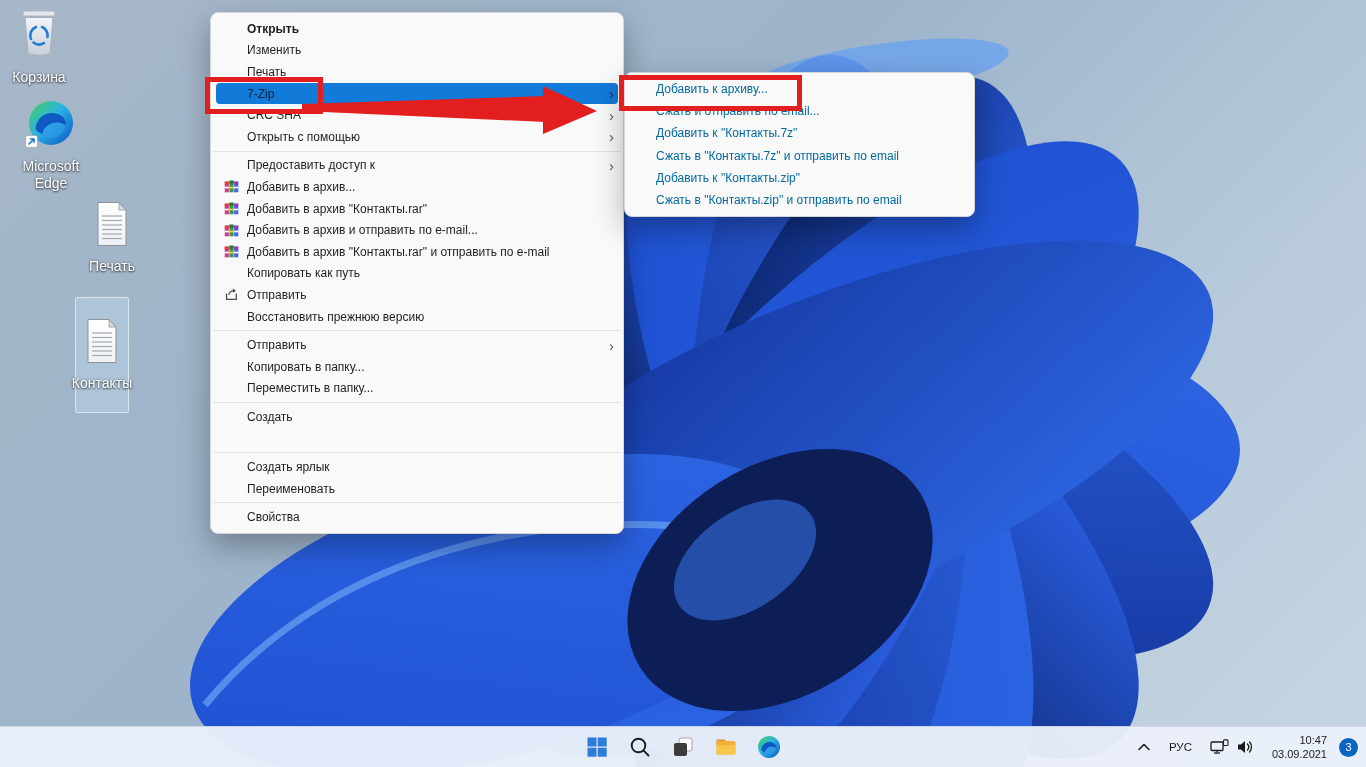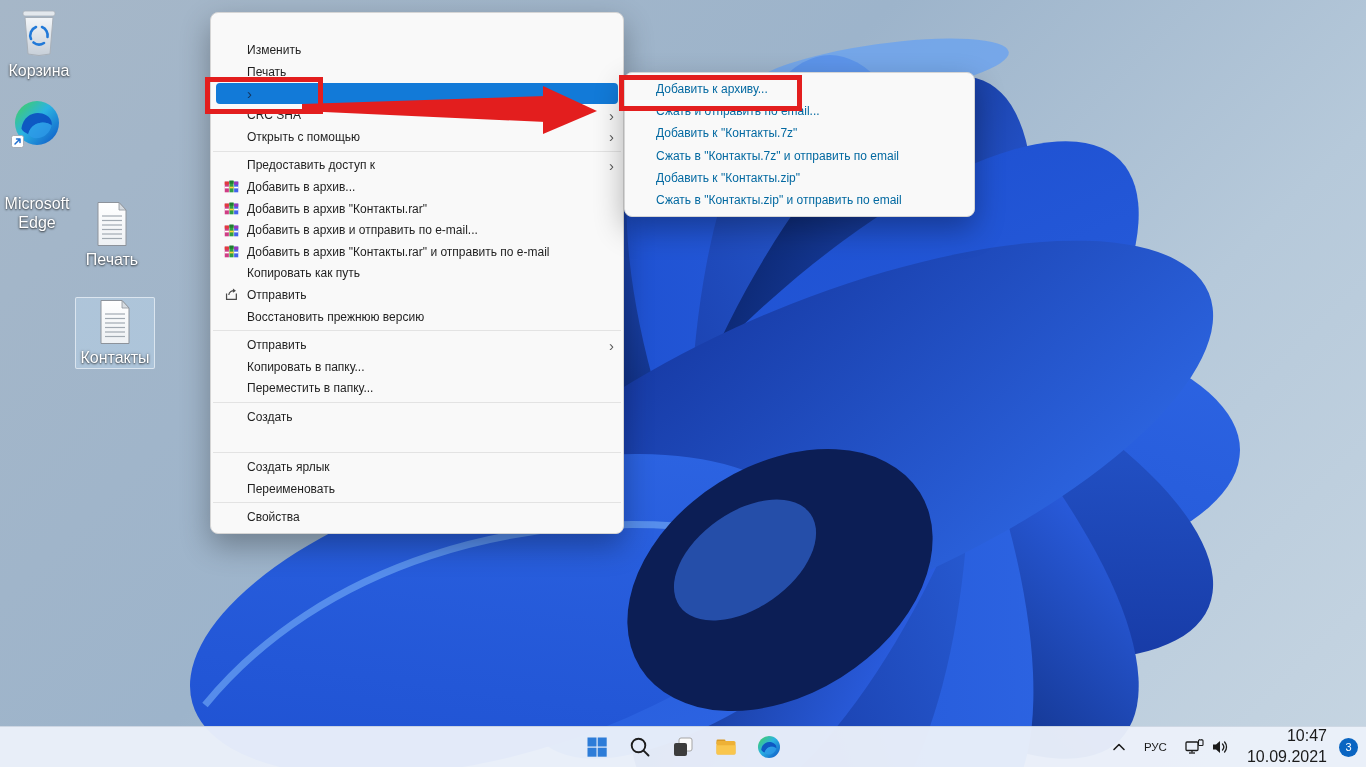--- a/index.html
+++ b/index.html
@@ -5,21 +5,21 @@
   * { box-sizing: border-box; margin: 0; padding: 0; }
   html,body { width:1366px; height:767px; overflow:hidden; }
   body { font-family:"Liberation Sans", sans-serif; position:relative;
          background: linear-gradient(135deg,#a6b7c8 0%, #9db4cb 42%, #b6c9da 70%, #c6d5e2 100%); }
 
   
   .bloom { position:absolute; inset:0; z-index:0; pointer-events:none; }
 
   
   .desk-icon { position:absolute; z-index:2; display:flex; flex-direction:column; align-items:center; cursor:default; }
-  .desk-icon .dlabel { margin-top:3px; font-size:16px; color:#fff; text-align:center;
+  .desk-icon .dlabel { margin-top:11px; font-size:14px; color:#fff; text-align:center;
                        text-shadow:0 1px 2px rgba(0,0,0,.65), 0 0 3px rgba(0,0,0,.4); line-height:1.2; }
   .desk-icon.selected { background:rgba(195,220,245,.38); border:1px solid rgba(255,255,255,.55); border-radius:2px; }
 
   
   .menu { position:absolute; left:210px; top:12px; width:414px; z-index:10;
           background:#f9f9f9; border:1px solid #d5d5d5; border-radius:8px;
           box-shadow:0 12px 30px rgba(0,0,0,.30); padding:5px 0; }
   .menu-item { display:flex; align-items:center; height:21.6px; margin:0 5px; border-radius:4px;
                font-size:12px; color:#1f1f1f; white-space:nowrap; }
   .menu-item.bold .mi-label { font-weight:bold; }
@@ -44,21 +44,21 @@
 
   
   .taskbar { position:absolute; left:0; right:0; bottom:0; height:41px; z-index:5;
              background:rgba(235,240,250,.96); border-top:1px solid rgba(110,130,155,.22); }
   .tb-center { position:absolute; left:50%; top:0; height:100%; transform:translateX(-50%);
                display:flex; align-items:center; gap:3px; }
   .tb-btn { width:40px; height:40px; border-radius:5px; display:flex; align-items:center; justify-content:center; cursor:pointer; }
   .tb-right { position:absolute; right:8px; top:0; height:100%; display:flex; align-items:center; gap:6px; }
   .tray-bit { height:36px; padding:0 6px; display:flex; align-items:center; gap:8px; border-radius:5px; cursor:pointer; }
   .tray-lang { font-size:11.5px; color:#1b1b1b; }
-  .clock { font-size:16px; color:#1b1b1b; text-align:right; line-height:1.3; }
+  .clock { font-size:11px; color:#1b1b1b; text-align:right; line-height:1.3; }
   .badge { width:19px; height:19px; border-radius:50%; background:#0a65c2; color:#fff;
            font-size:11px; display:flex; align-items:center; justify-content:center; cursor:pointer; }
   .hidden-defs { position:absolute; width:0; height:0; overflow:hidden; }
 </style>
 </head>
 <body>
 
 <svg class="hidden-defs" aria-hidden="true">
   <defs>
     <linearGradient id="docg" x1="0" y1="0" x2="0" y2="1">
@@ -148,62 +148,64 @@
     <path d="M8,11.5 L36,11.5 L33,48 Q22,51 11,48 Z" fill="url(#bing)" stroke="#a8b0b9" stroke-width="1"></path>
     <g transform="translate(22,29)" stroke="#2179d8" stroke-width="2.6" fill="none" stroke-linecap="round">
       <path d="M-8,4 A9,9 0 0 1 -3,-8"></path>
       <path d="M3,-8 A9,9 0 0 1 8.5,2"></path>
       <path d="M5,8 A9,9 0 0 1 -5.5,7.5"></path>
     </g>
   </svg>
   <div class="dlabel">Корзина</div>
 </div>
 
-<div class="desk-icon" style="left:0; top:99px; width:74px;gap:44px;">
+<div class="desk-icon" style="left:14px; top:99px; width:74px;">
   <div style="position:relative; width:48px; height:48px;">
     <svg width="48" height="48" viewBox="0 0 24 24">
         <use href="#sym-edge"></use>
       </svg>
     <svg width="13" height="13" viewBox="0 0 13 13" style="position:absolute; left:-2px; bottom:-1px;">
       <rect x="0.5" y="0.5" width="12" height="12" rx="2" fill="#ffffff" stroke="#9aa2ab" stroke-width="0.8"></rect>
       <path d="M4,9 L9,4 M9,4 L5.5,4 M9,4 L9,7.5" stroke="#1f6fd0" stroke-width="1.5" fill="none" stroke-linecap="round"></path>
     </svg>
   </div>
   <div class="dlabel">Microsoft Edge</div>
 </div>
 
 <div class="desk-icon" style="left:80px; top:201px; width:64px;">
   <svg width="36" height="46" viewBox="0 0 36 46">
       <use href="#sym-doc"></use>
     </svg>
   <div class="dlabel">Печать</div>
 </div>
 
-<div class="desk-icon selected" style="left:75px; top:297px; width:80px; padding:1px 0;">
+<div class="desk-icon selected" style="left:75px; top:297px; width:54px; padding:20px 0;">
   <svg width="36" height="46" viewBox="0 0 36 46">
       <use href="#sym-doc"></use>
     </svg>
   <div class="dlabel">Контакты</div>
 </div>
 
 <div class="menu">
   <div class="menu-body">
       <div class="menu-item bold">
         <span class="mi-icon"></span>
+        <span class="mi-label">Открыть</span>
       </div>
       <div class="menu-item">
         <span class="mi-icon"></span>
         <span class="mi-label">Изменить</span>
       </div>
       <div class="menu-item">
         <span class="mi-icon"></span>
         <span class="mi-label">Печать</span>
       </div>
       <div class="menu-item hl">
         <span class="mi-icon"></span>
+        <span class="mi-label">7-Zip</span>
         <span class="mi-chevron">›</span>
       </div>
       <div class="menu-item">
         <span class="mi-icon"></span>
         <span class="mi-label">CRC SHA</span>
         <span class="mi-chevron">›</span>
       </div>
       <div class="menu-item">
         <span class="mi-icon"></span>
         <span class="mi-label">Открыть с помощью</span>
@@ -387,18 +389,18 @@
       </svg>
       <svg width="17" height="14" viewBox="0 0 17 14">
         <polygon points="1,4.6 4,4.6 8,1 8,13 4,9.4 1,9.4" fill="#1b1b1b"></polygon>
         <path d="M10.5,4 A4.5,4.5 0 0 1 10.5,10" fill="none" stroke="#1b1b1b" stroke-width="1.3" stroke-linecap="round"></path>
         <path d="M12.6,2 A7.5,7.5 0 0 1 12.6,12" fill="none" stroke="#1b1b1b" stroke-width="1.3" stroke-linecap="round"></path>
       </svg>
     </div>
     <div class="tray-bit">
       <div class="clock">
         <div>10:47</div>
-        <div>10.09.2021</div>
+        <div>03.09.2021</div>
       </div>
     </div>
     <div class="badge">3</div>
   </div>
 </div>
 
 </body></html>

